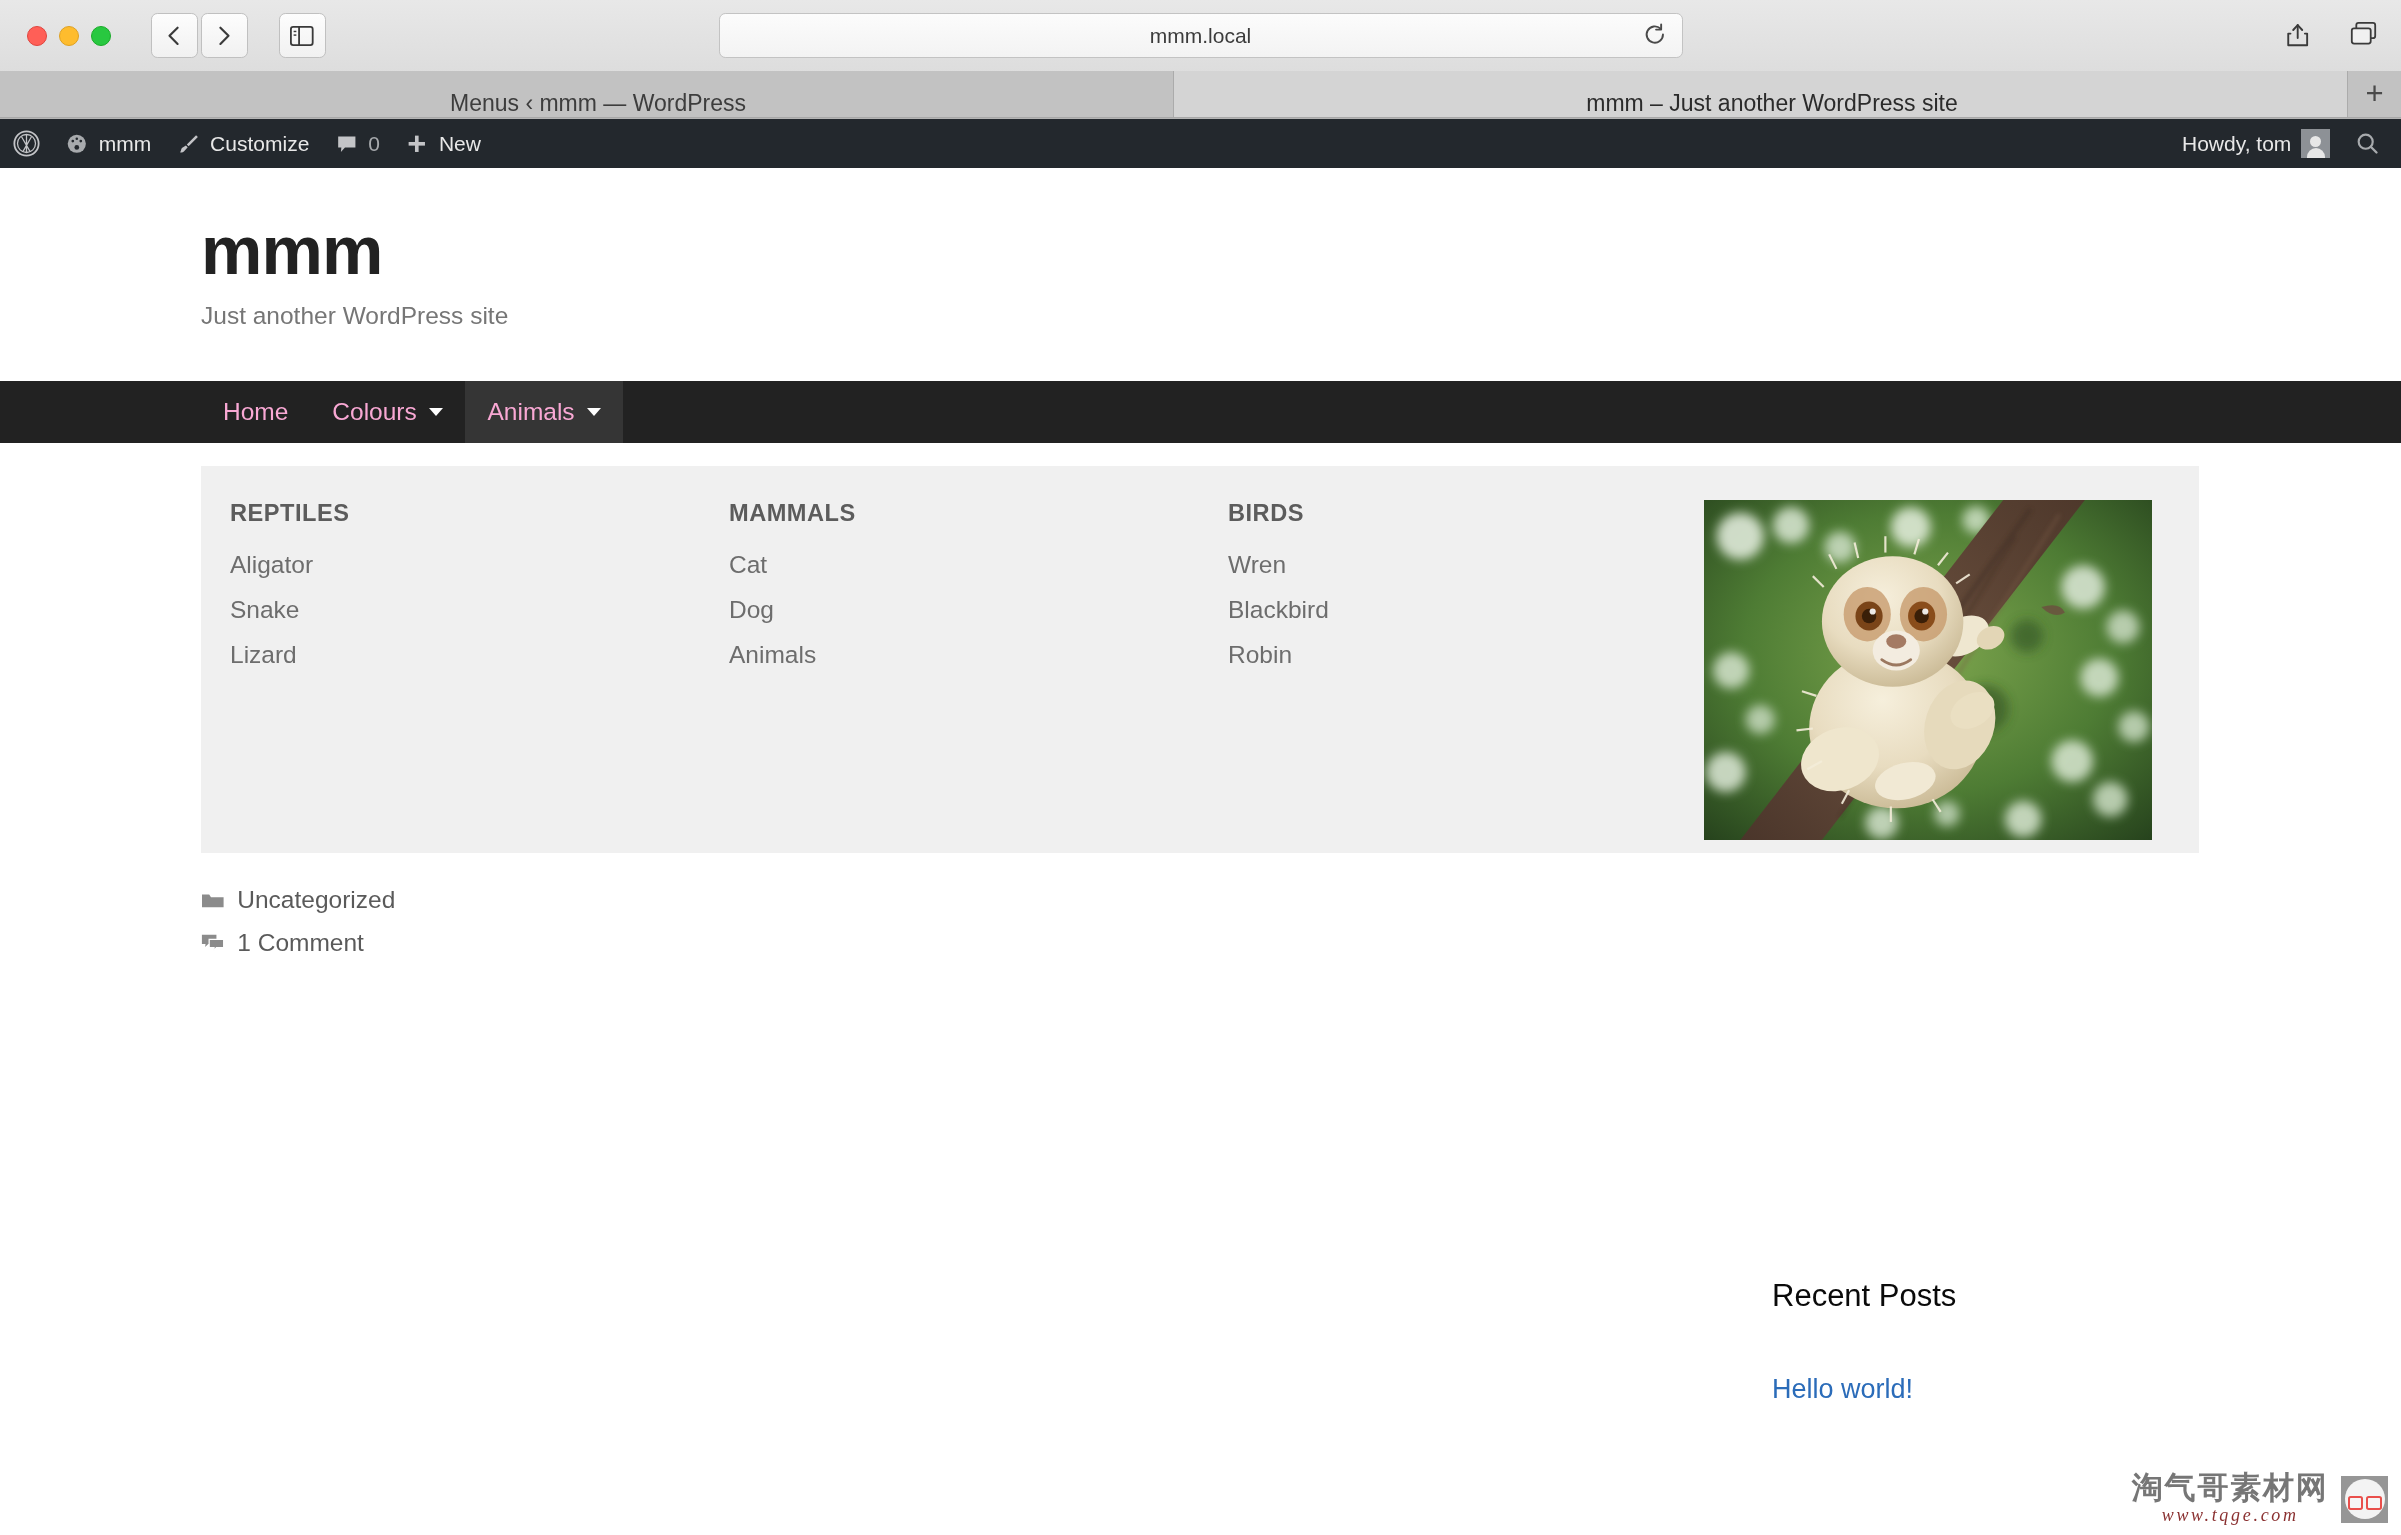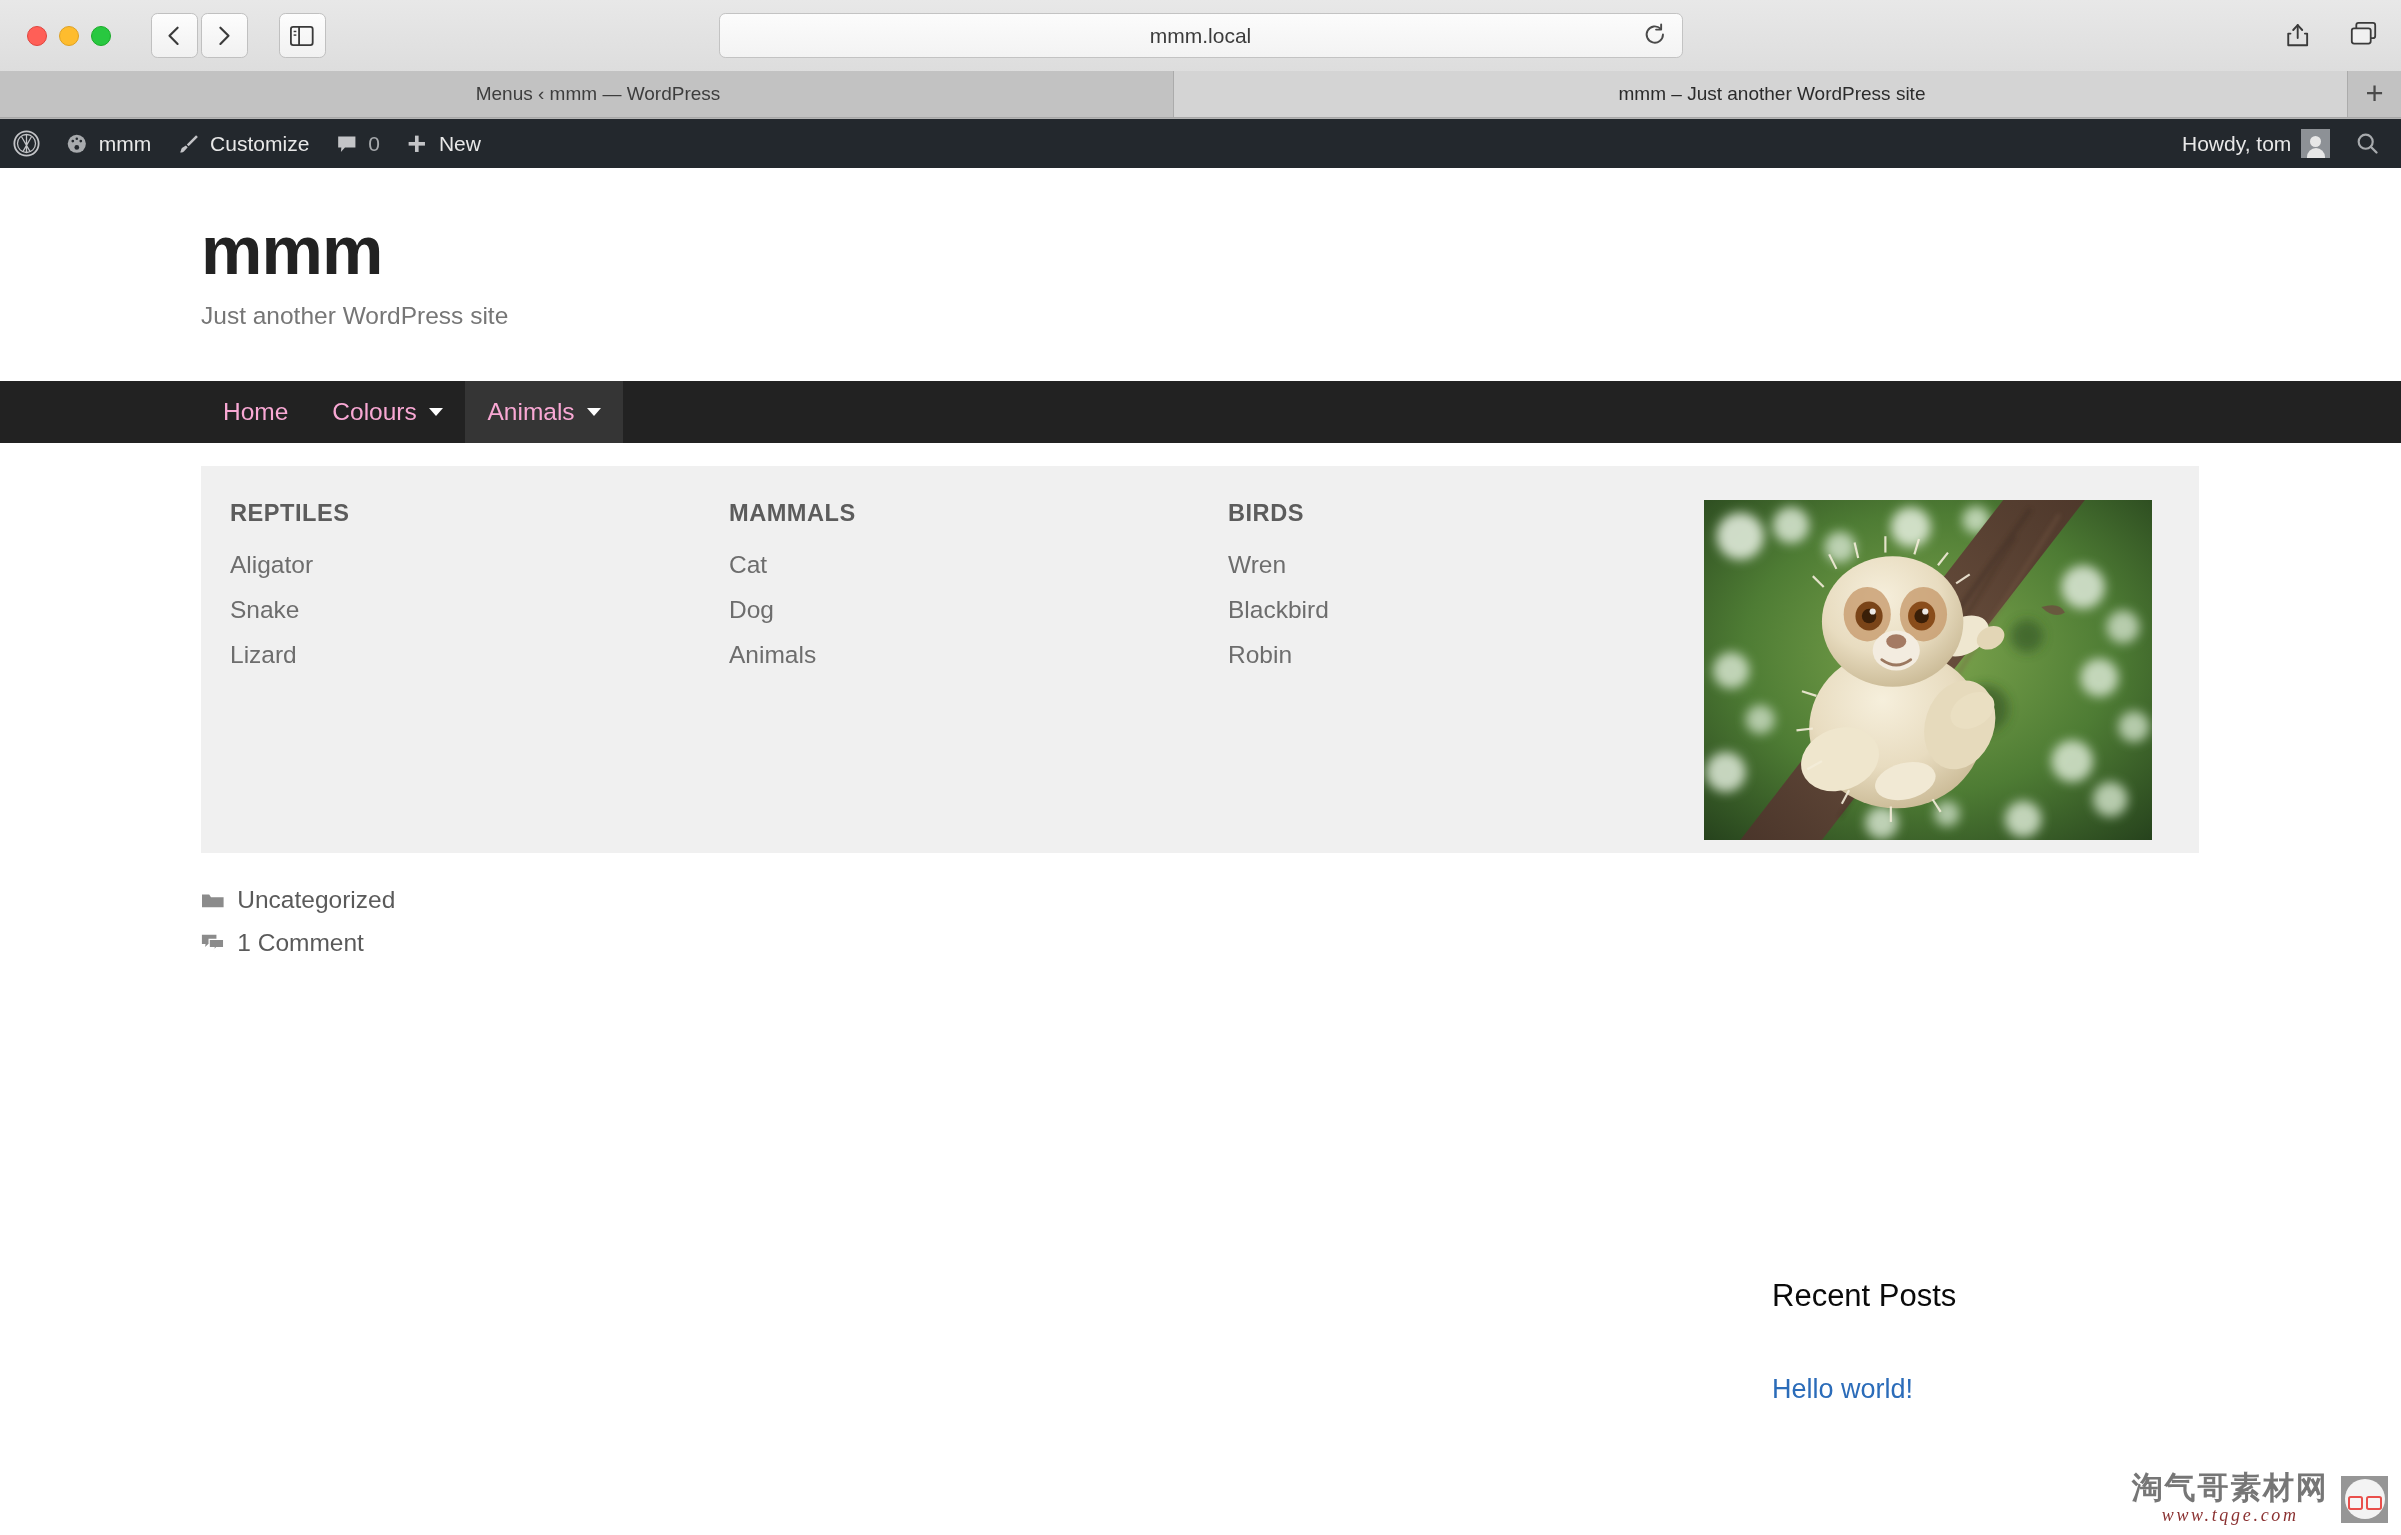--- a/index.html
+++ b/index.html
@@ -69,22 +69,22 @@
   .tab-bar {
     height: 47px;
     display: flex;
     align-items: stretch;
     background: #c2c2c2;
     border-bottom: 0.9px solid #a8a8a8;
     position: relative;
   }
   .tab {
     flex: 1 1 0;
-    display: flex; align-items: center; justify-content: center;
-    font-size: 19px;
+    display: flex; align-items: flex-end; justify-content: center;
+    font-size: 23px;
     color: #3d3d3d;
     border-right: 0.9px solid #ababab;
     background: #c2c2c2;
     padding-left: 23px;
   }
   .tab.active {
     background: #d4d4d4;
     color: #2b2b2b;
   }
   .new-tab-btn {

